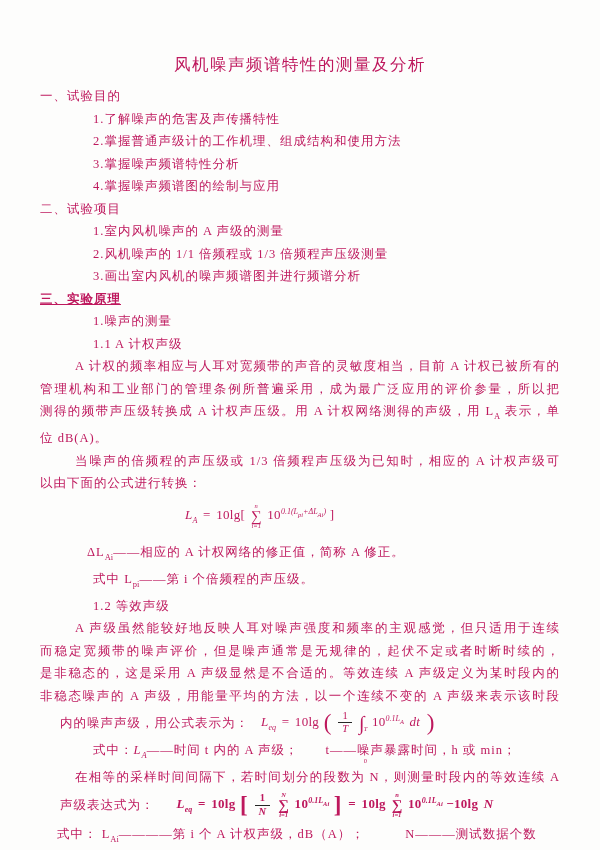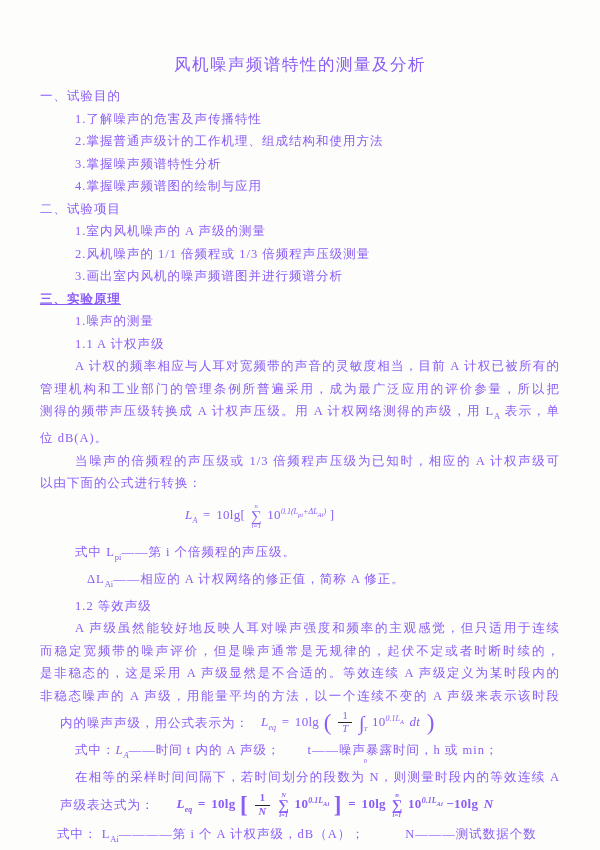--- a/index.html
+++ b/index.html
@@ -1,31 +1,31 @@
 <!DOCTYPE html>
 <html><head>
 <meta charset="utf-8">
 <style>
   html,body{margin:0;padding:0;background:#e8e8e8;}
   body{width:600px;height:850px;overflow:hidden;}
   .page{
     width:600px;height:850px;box-sizing:border-box;
-    background:#fdfdfc;color:#8b5cf6;
+    background:#fdfdfc;color:#be185d;
     padding:52px 40px 0 40px;
     font-family:"Liberation Serif","DejaVu Serif",serif;
     font-size:12.5px;letter-spacing:1px;
   }
   .title{
     font-size:16.5px;font-weight:normal;text-align:center;
     letter-spacing:1.5px;margin:0 0 7px 0;line-height:26px;
   }
   .ln{line-height:22.5px;white-space:nowrap;}
   .jl{white-space:normal;text-align:justify;text-align-last:justify;line-height:22.5px;}
   .ind{text-indent:35px;}
-  .m35{margin-left:35px;}
+  .m35{margin-left:53px;}
   .m47{margin-left:47px;}
   .m17{margin-left:17px;}
   .b{font-weight:bold;text-decoration:underline;}
   .it{font-style:italic;}
   sub{font-size:8.5px;letter-spacing:0;}
   
   .fband{margin:5px 0 7px 145px;height:34px;display:flex;align-items:center;}
   .frow{display:flex;align-items:center;height:32px;line-height:32px;margin-left:20px;}
   .frow .rowtext{white-space:nowrap;line-height:22.5px;}
   .fx{display:inline-block;white-space:nowrap;letter-spacing:0.3px;font-size:13px;}
@@ -86,22 +86,22 @@
       <span class="sum">
           <span class="lim">n</span>
           <span class="sig">∑</span>
           <span class="lim">i=1</span>
         </span>
       <span>10</span><sup class="fsup"><span class="it">0.1(L</span><sub class="it">pi</sub><span class="it">+ΔL</span><sub class="it">Ai</sub><span class="it">)</span></sup>
       <span>]</span>
     </span>
   </div>
 
+  <div class="ln m47"><span>ΔL</span><sub>Ai</sub><span>——相应的 A 计权网络的修正值，简称 A 修正。</span></div>
   <div class="ln m35"><span>式中 L</span><sub>pi</sub><span>——第 i 个倍频程的声压级。</span></div>
-  <div class="ln m47"><span>ΔL</span><sub>Ai</sub><span>——相应的 A 计权网络的修正值，简称 A 修正。</span></div>
 
   <div class="ln m35">1.2 等效声级</div>
 
   <div class="jl ind"><span>A 声级虽然能较好地反映人耳对噪声强度和频率的主观感觉，但只适用于连续</span></div>
   <div class="jl"><span>而稳定宽频带的噪声评价，但是噪声通常是无规律的，起伏不定或者时断时续的，</span></div>
   <div class="jl"><span>是非稳态的，这是采用 A 声级显然是不合适的。等效连续 A 声级定义为某时段内的</span></div>
   <div class="jl"><span>非稳态噪声的 A 声级，用能量平均的方法，以一个连续不变的 A 声级来表示该时段</span></div>
 
   <div class="frow">
     <div class="rowtext"><span>内的噪声声级，用公式表示为：</span></div>

